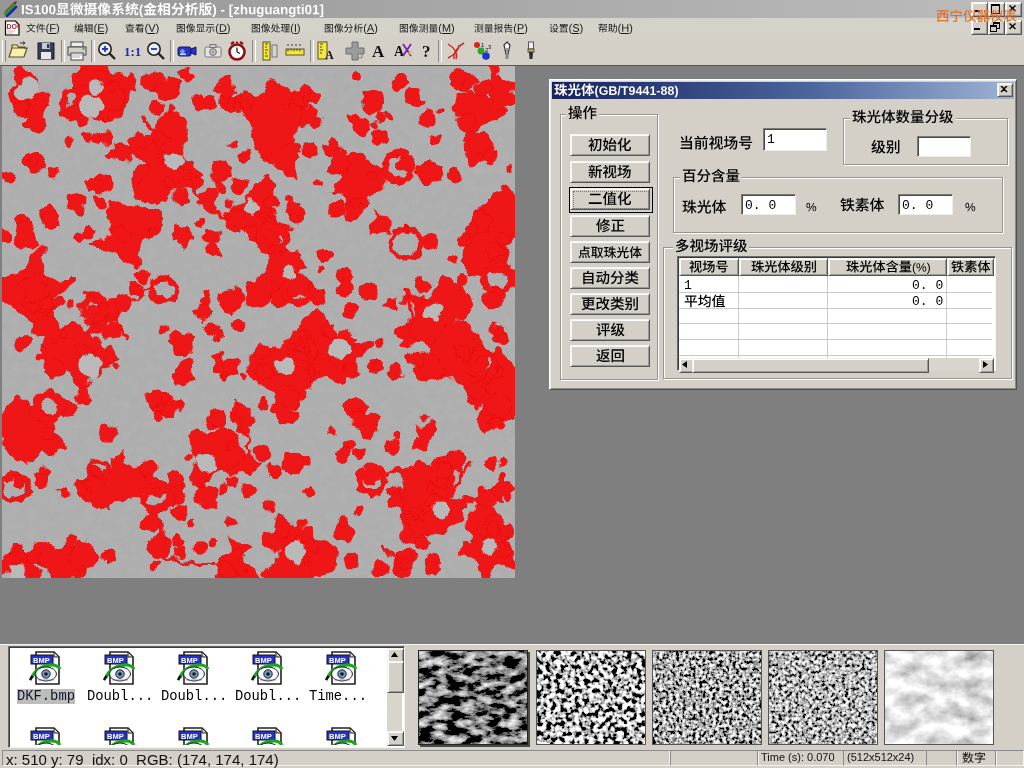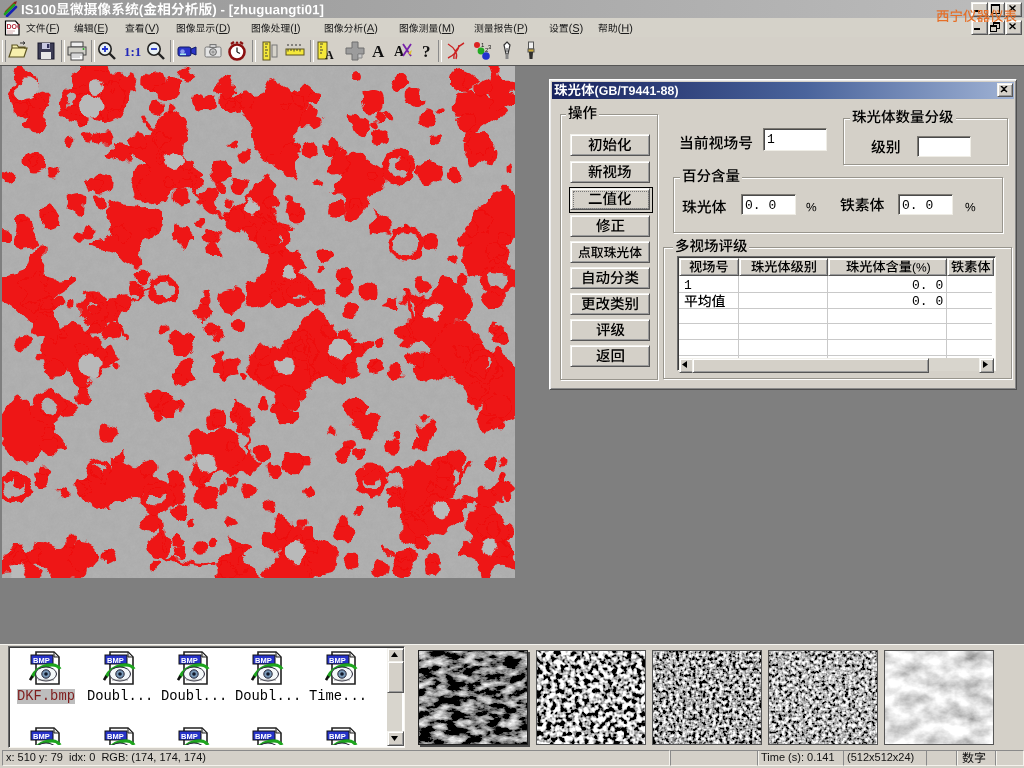--- a/index.html
+++ b/index.html
@@ -986,21 +986,21 @@
 <path d="M25 1 l5 5 h-5 z" fill="#d8d8d8" stroke="#222" stroke-width="1"></path>
 <rect x="2" y="4" width="22" height="9" fill="#2633c8" stroke="#111"></rect>
 <text x="4" y="11.5" font-family="Liberation Sans" font-weight="bold" font-size="7.5" fill="#fff">BMP</text>
 <path d="M3 26 C10 13 27 11 31 18" stroke="#1ea51e" stroke-width="3.4" fill="none"></path>
 <path d="M3.5 25 l-2.5 4" stroke="#111" stroke-width="2.6"></path>
 <ellipse cx="17" cy="23" rx="10.5" ry="7" fill="#f4f8fa" stroke="#223"></ellipse>
 <circle cx="17" cy="23" r="4.2" fill="#7a9ab8" stroke="#223"></circle>
 <circle cx="17" cy="23" r="1.8" fill="#101828"></circle>
 <path d="M9 29 h16" stroke="#888" stroke-width="0.8"></path>
 </svg>
-<div class="abs" style="left:17px;top:689px;height:15px;background:#bdbdbd;font-family:'Liberation Mono',monospace;font-size:13.8px;color:#7f1d1d;white-space:pre">DKF.bmp</div>
+<div class="abs" style="left:17px;top:689px;height:15px;background:#bdbdbd;font-family:'Liberation Mono',monospace;font-size:13.8px;color:#0f172a;white-space:pre">DKF.bmp</div>
 <div class="abs" style="left:87px;top:689px;height:15px;font-family:'Liberation Mono',monospace;font-size:13.8px;color:#000;white-space:pre">Doubl...</div>
 <div class="abs" style="left:161px;top:689px;height:15px;font-family:'Liberation Mono',monospace;font-size:13.8px;color:#000;white-space:pre">Doubl...</div>
 <div class="abs" style="left:235px;top:689px;height:15px;font-family:'Liberation Mono',monospace;font-size:13.8px;color:#000;white-space:pre">Doubl...</div>
 <div class="abs" style="left:309px;top:689px;height:15px;font-family:'Liberation Mono',monospace;font-size:13.8px;color:#000;white-space:pre">Time...</div>
 <div class="abs" style="left:387px;top:648px;width:15px;height:96px;background:#d8d5cd"></div>
 <div class="abs btn" style="left:387px;top:648px;width:15px;height:13px"></div>
 <svg class="abs" style="left:391px;top:652px" width="7" height="5">
     <path d="M3.5 0 L7 5 H0 Z" fill="#000"></path>
   </svg>
 <div class="abs btn" style="left:387px;top:731px;width:15px;height:13px"></div>
@@ -1074,23 +1074,23 @@
       <feColorMatrix type="matrix" values="1 0 0 0 0 1 0 0 0 0 1 0 0 0 0 0 0 0 0 1"></feColorMatrix>
       <feComponentTransfer>
         <feFuncR type="linear" slope="1.1" intercept="0.227"></feFuncR>
         <feFuncG type="linear" slope="1.1" intercept="0.227"></feFuncG>
         <feFuncB type="linear" slope="1.1" intercept="0.227"></feFuncB>
       </feComponentTransfer>
     </filter>
     <rect width="108" height="93" filter="url(#nz15)"></rect>
   </svg>
 <div class="abs" style="left:0;top:748px;width:1024px;height:20px;background:#d4d0c8"></div>
-<div class="abs sunk" style="left:2px;top:750px;width:663px;height:14px;font-size:11px;color:#111;padding-left:3px;white-space:pre">x: 510 y: 79  idx: 0  RGB: (174, 174, 174)</div>
+<div class="abs sunk" style="left:2px;top:750px;width:663px;height:14px;font-size:15px;color:#111;padding-left:3px;white-space:pre">x: 510 y: 79  idx: 0  RGB: (174, 174, 174)</div>
 <div class="abs sunk" style="left:670px;top:750px;width:84px;height:14px;font-size:11px;color:#111;padding-left:3px;white-space:pre"></div>
-<div class="abs sunk" style="left:757px;top:750px;width:82px;height:14px;font-size:11px;color:#111;padding-left:3px;white-space:pre">Time (s): 0.141</div>
+<div class="abs sunk" style="left:757px;top:750px;width:82px;height:14px;font-size:11px;color:#111;padding-left:3px;white-space:pre">Time (s): 0.070</div>
 <div class="abs sunk" style="left:843px;top:750px;width:79px;height:14px;font-size:11px;color:#111;padding-left:3px;white-space:pre">(512x512x24)</div>
 <div class="abs sunk" style="left:926px;top:750px;width:27px;height:14px;font-size:11px;color:#111;padding-left:3px;white-space:pre"></div>
 <div class="abs sunk" style="left:956px;top:750px;width:36px;height:14px;font-size:11px;color:#111;padding-left:3px;white-space:pre"></div>
 <svg style="position:absolute;left:962px;top:749px;overflow:visible" width="28" height="17">
     <g transform="translate(0 13.2)" fill="#111">
       <use href="#gcjk_6570" transform="translate(0.0 0) scale(0.01200 -0.01200)"></use>
       <use href="#gcjk_5b57" transform="translate(12.0 0) scale(0.01200 -0.01200)"></use>
     </g>
   </svg>
 <div class="abs sunk" style="left:995px;top:750px;width:24px;height:14px;font-size:11px;color:#111;padding-left:3px;white-space:pre"></div>

